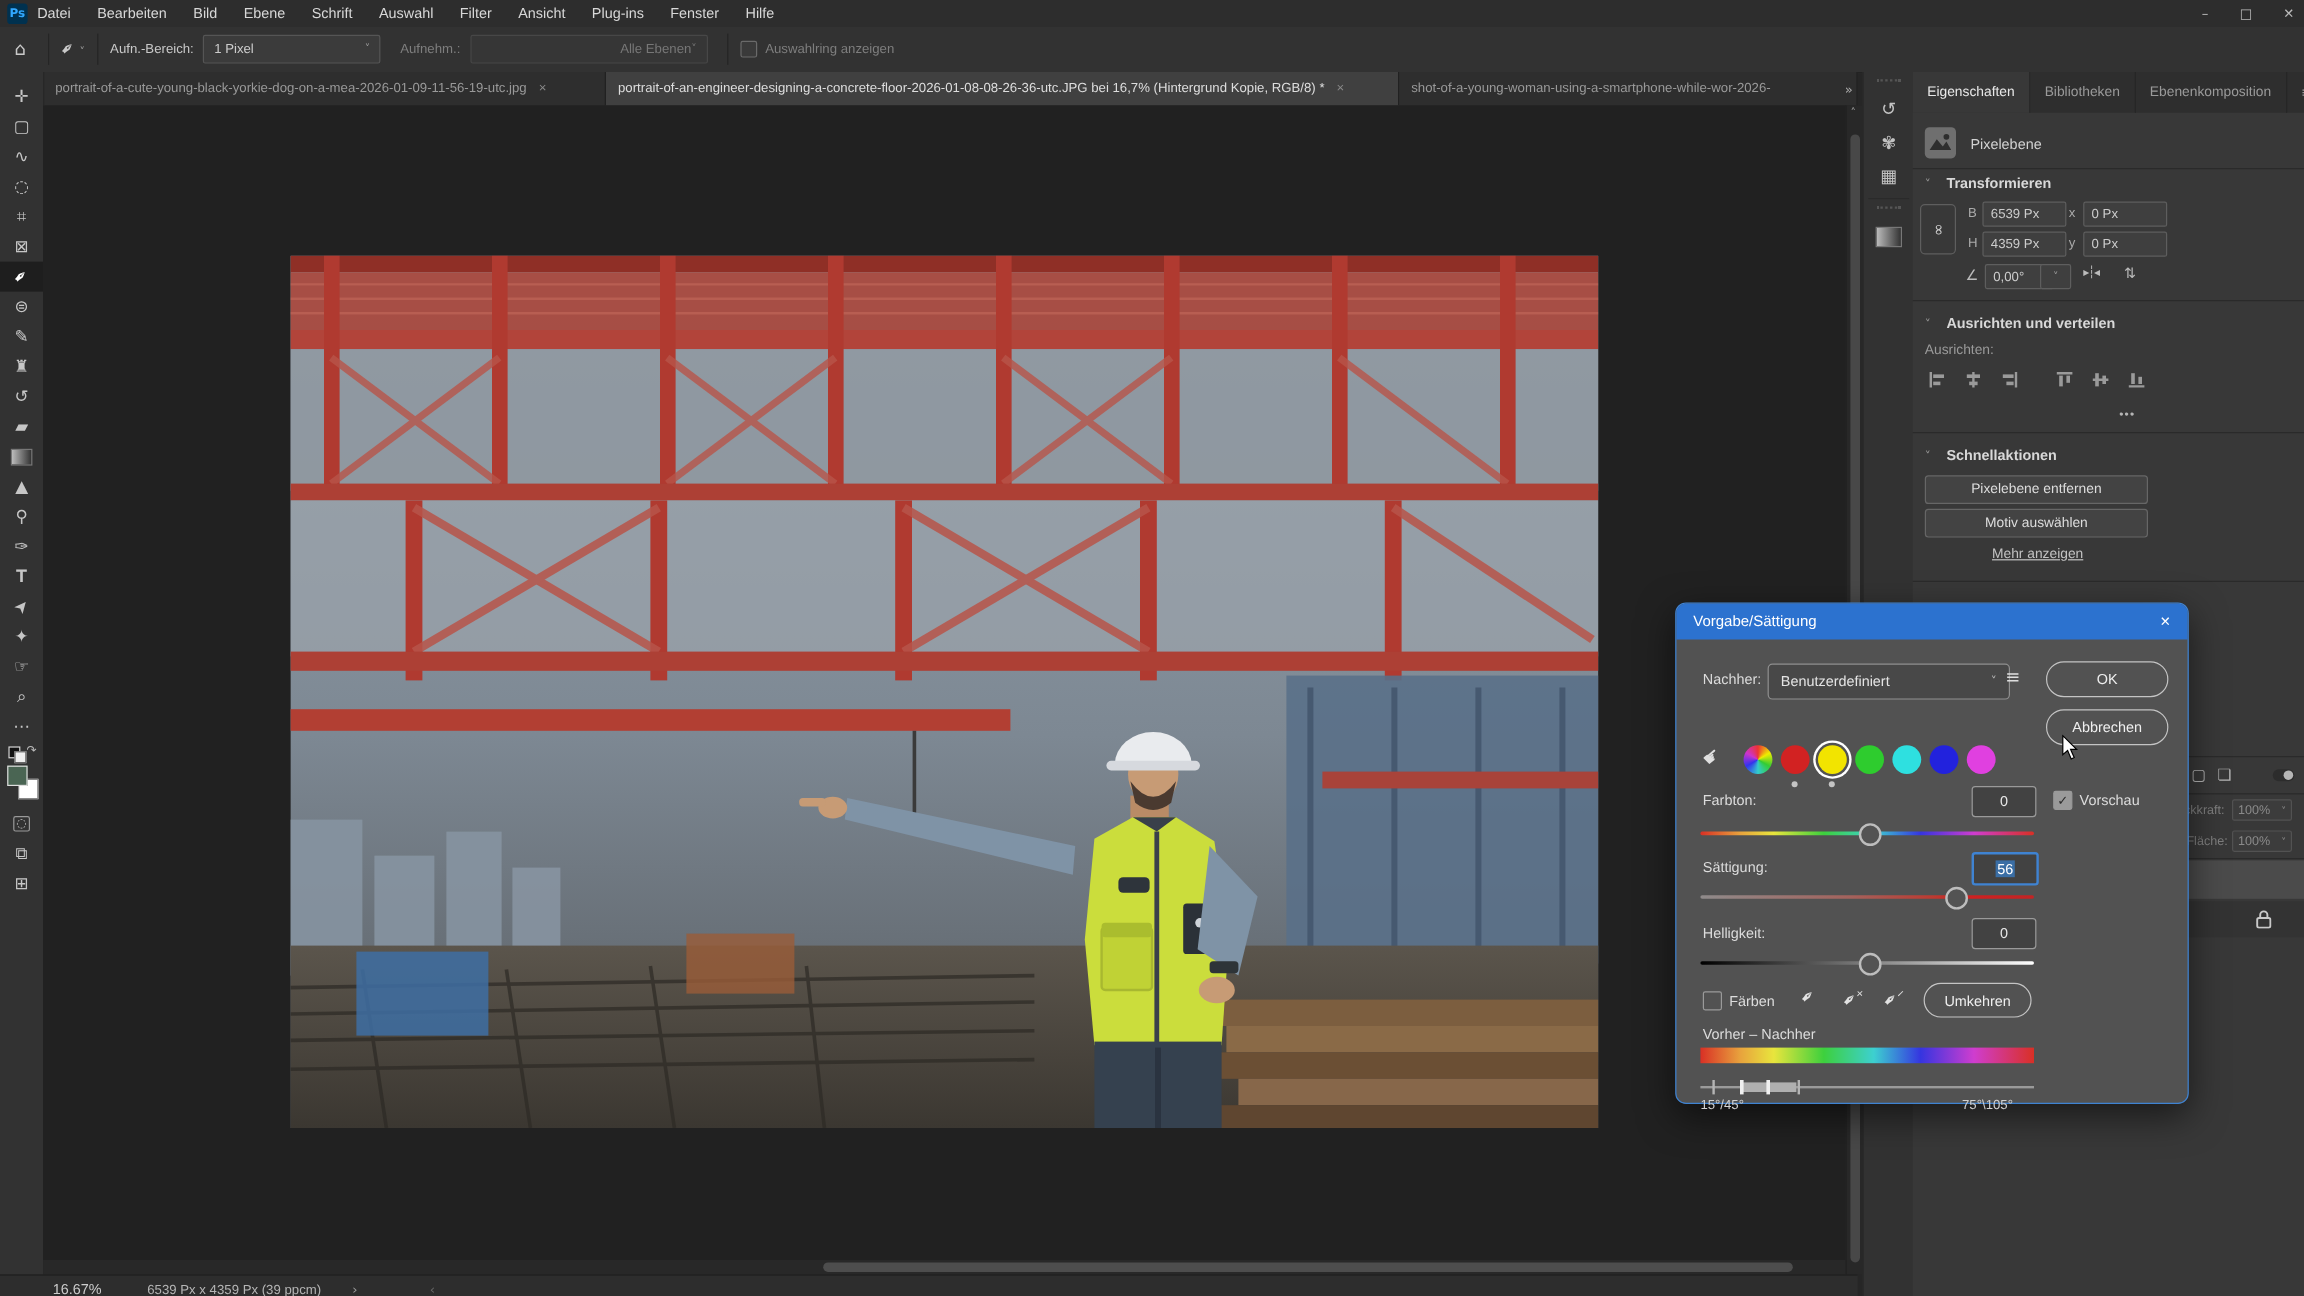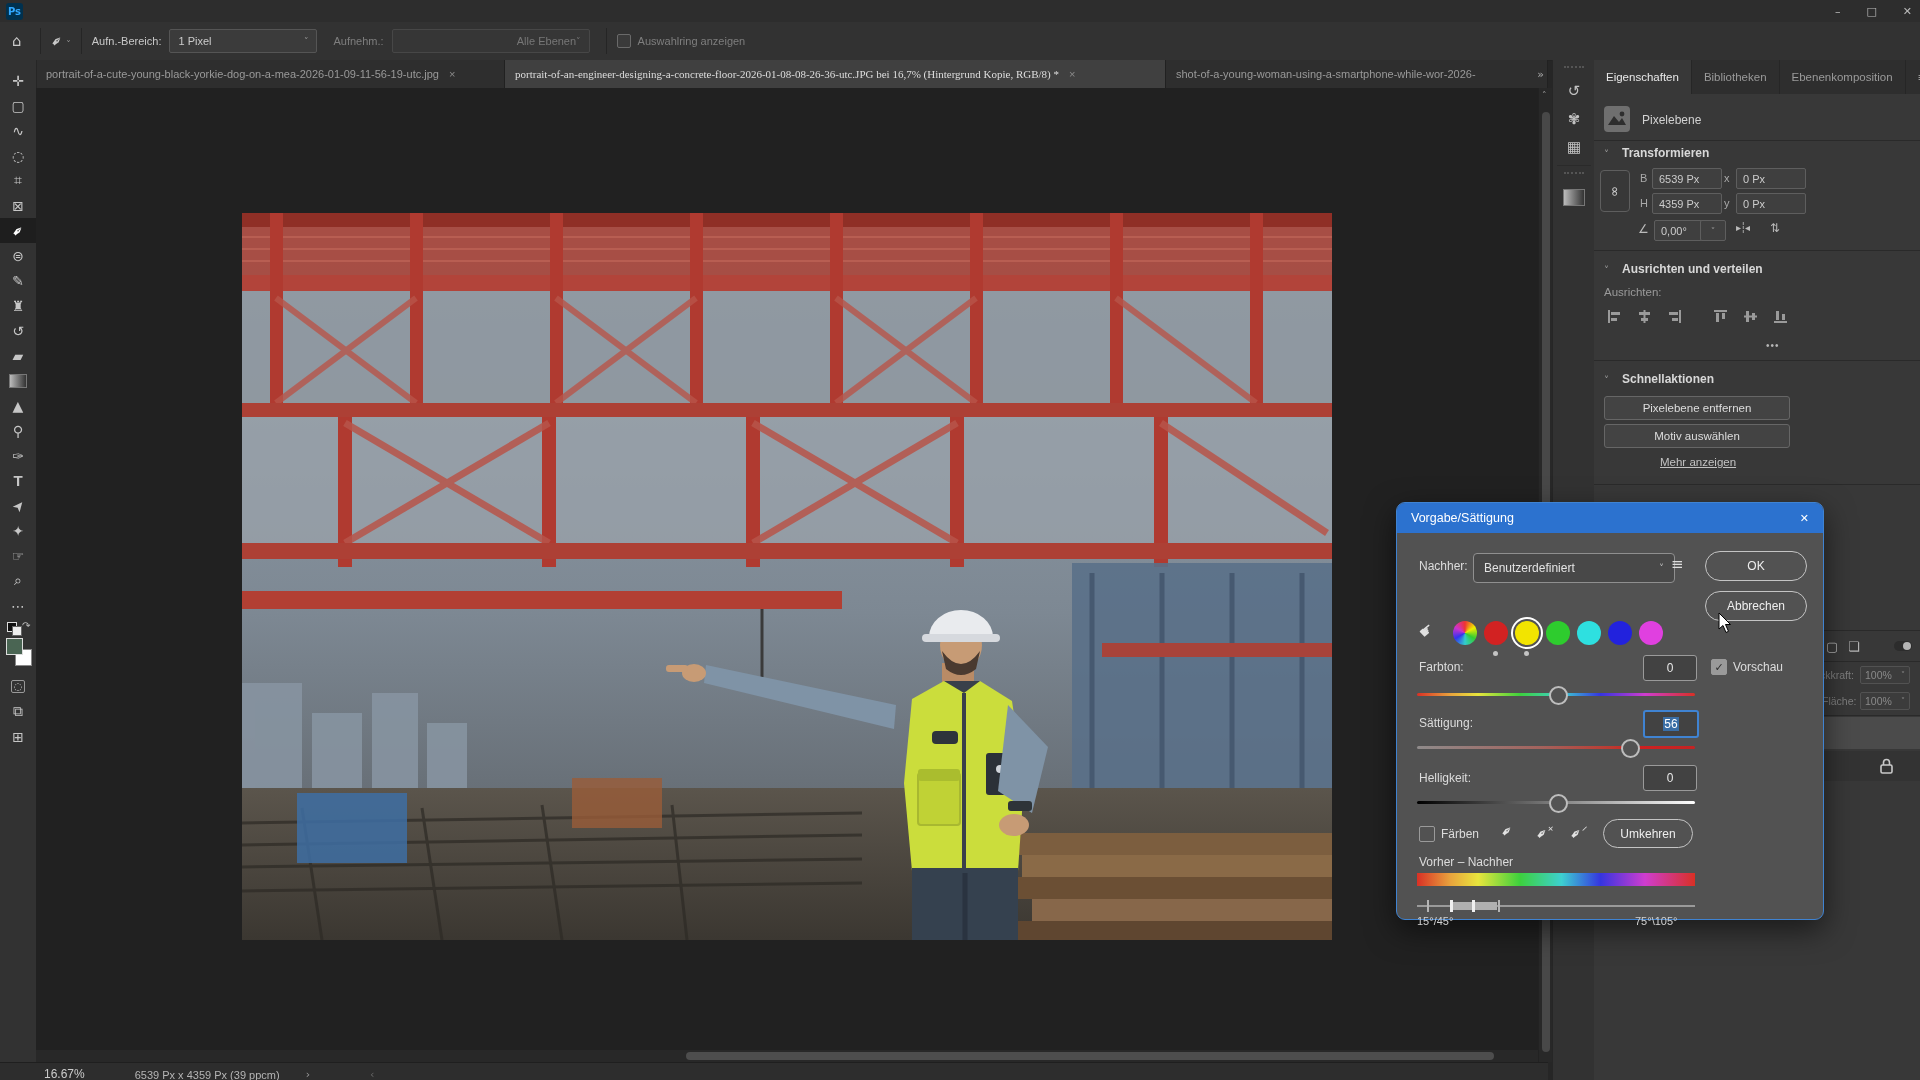--- a/index.html
+++ b/index.html
@@ -93,20 +93,33 @@
   .dcb.checked{background:#9a9a9a;color:#2d2d2d;font-size:11px;display:flex;align-items:center;justify-content:center;}
   .huegrad{background:linear-gradient(90deg,#d93025,#e8a33d 12%,#e8e53d 22%,#3dd03d 37%,#3dd0d0 52%,#3535e0 66%,#cf3dcf 82%,#d93025 100%);}
 </style>
 </head>
 <body>
 
 <div id="app">
 
   <div class="abs titlebar">
     <div class="pslogo g">Ps</div>
+    <div class="menu">
+      <span>Datei</span>
+      <span>Bearbeiten</span>
+      <span>Bild</span>
+      <span>Ebene</span>
+      <span>Schrift</span>
+      <span>Auswahl</span>
+      <span>Filter</span>
+      <span>Ansicht</span>
+      <span>Plug-ins</span>
+      <span>Fenster</span>
+      <span>Hilfe</span>
+    </div>
     <div class="winbtns g">
       <span>–</span>
       <span>□</span>
       <span>✕</span>
     </div>
   </div>
 
   <div class="abs optbar">
     <span class="g" style="font-size:15px;margin:0 8px 0 12px;color:#c9c9c9;">⌂</span>
     <div class="optsep"></div>
@@ -128,21 +141,21 @@
     <span class="dim" style="margin-left:7px;">Auswahlring anzeigen</span>
   </div>
 
   <span class="abs g" style="left:6px;top:64px;font-size:10px;color:#9a9a9a;">»</span>
   <div class="abs tabbar">
     <div class="dtab" style="width:448px;">
       <span style="overflow:hidden;">portrait-of-a-cute-young-black-yorkie-dog-on-a-mea-2026-01-09-11-56-19-utc.jpg</span>
         <span class="x">×</span>
     </div>
     <div class="dtab active" style="width:640px;">
-      <span style="overflow:hidden;font-family:Liberation Serif, serif;">portrait-of-an-engineer-designing-a-concrete-floor-2026-01-08-08-26-36-utc.JPG bei 16,7% (Hintergrund Kopie, RGB/8) *</span>
+      <span style="overflow:hidden;">portrait-of-an-engineer-designing-a-concrete-floor-2026-01-08-08-26-36-utc.JPG bei 16,7% (Hintergrund Kopie, RGB/8) *</span>
         <span class="x">×</span>
     </div>
     <div class="dtab" style="flex:1;">
       <span style="overflow:hidden;">shot-of-a-young-woman-using-a-smartphone-while-wor-2026-</span>
     </div>
     <span class="tabovf g">»</span>
   </div>
 
   <div class="abs toolcol">
     <div style="height:8px;"></div>
@@ -324,21 +337,21 @@
   <div class="abs hscroll">
       <div class="hthumb"></div>
     </div>
   <div class="abs vscroll">
     <span class="g" style="position:absolute;left:3px;top:2px;font-size:9px;color:#9a9a9a;">˄</span>
     <div class="vthumb"></div>
   </div>
 
   <div class="abs statusbar">
     <span style="margin-left:44px;font-size:12px;color:#ccc;">16.67%</span>
-    <span style="margin-left:50px;color:#b5b5b5;">6539 Px x 4359 Px (39 ppcm)</span>
+    <span style="margin-left:38px;color:#b5b5b5;">6539 Px x 4359 Px (39 ppcm)</span>
     <span class="g" style="margin-left:26px;color:#999;">›</span>
     <span class="g" style="margin-left:60px;color:#666;">‹</span>
   </div>
 
   <div class="abs dock">
     <div class="grip"></div>
     <div class="dockicon g">↺</div>
     <div class="dockicon g">✾</div>
     <div class="dockicon g">▦</div>
     <div class="divline" style="margin:4px 4px;"></div>

